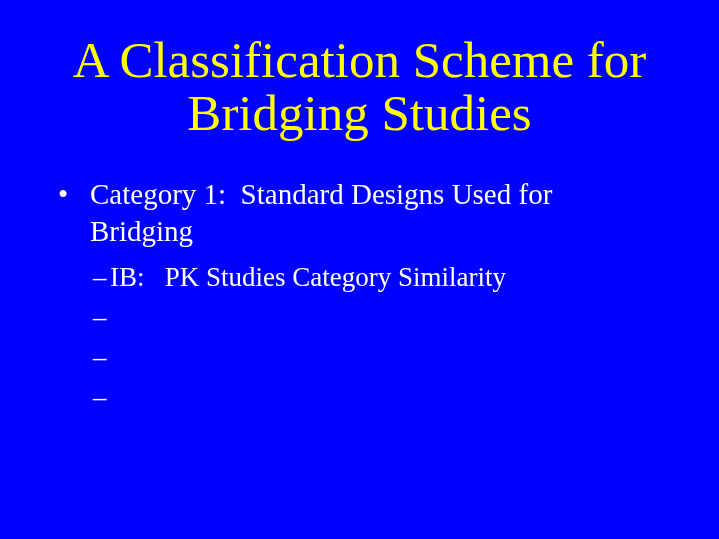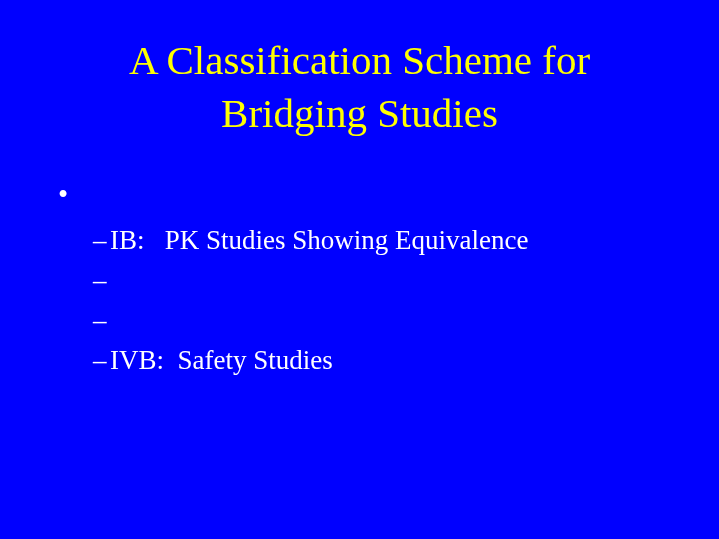--- a/index.html
+++ b/index.html
@@ -16,21 +16,21 @@
     font-family: "Liberation Serif", "DejaVu Serif", serif;
   }
   .slide-title {
     position: absolute;
     top: 34px;
     left: 0;
     width: 100%;
     margin: 0;
     text-align: center;
     color: var(--title-color, #FFFF00);
-    font-size: 41px;
+    font-size: 51px;
     line-height: 53px;
     font-weight: normal;
     white-space: pre-wrap;
   }
   .content {
     position: absolute;
     left: 58px;
     top: 176px;
     width: 622px;
     color: var(--body-color, #FFFFFF);
@@ -70,37 +70,38 @@
 
 <div class="slide">
 
   <h1 class="slide-title">A Classification Scheme for
 Bridging Studies</h1>
 
   <div class="content">
 
     <div class="bullet1">
       <span class="marker">•</span>
+      <span class="text">Category 1:  Standard Designs Used for
+Bridging</span>
     </div>
 
     <div class="sub-list">
 
       <div class="bullet2">
         <span class="marker">–</span>
-        <span class="text">IB:   PK Studies Showing Equivalence</span>
+        <span class="text">IB:   PK Studies Category Similarity</span>
       </div>
 
       <div class="bullet2">
         <span class="marker">–</span>
       </div>
 
       <div class="bullet2">
         <span class="marker">–</span>
       </div>
 
       <div class="bullet2">
         <span class="marker">–</span>
-        <span class="text">IVB:  Safety Studies</span>
       </div>
 
     </div>
   </div>
 </div>
 
 </body></html>

